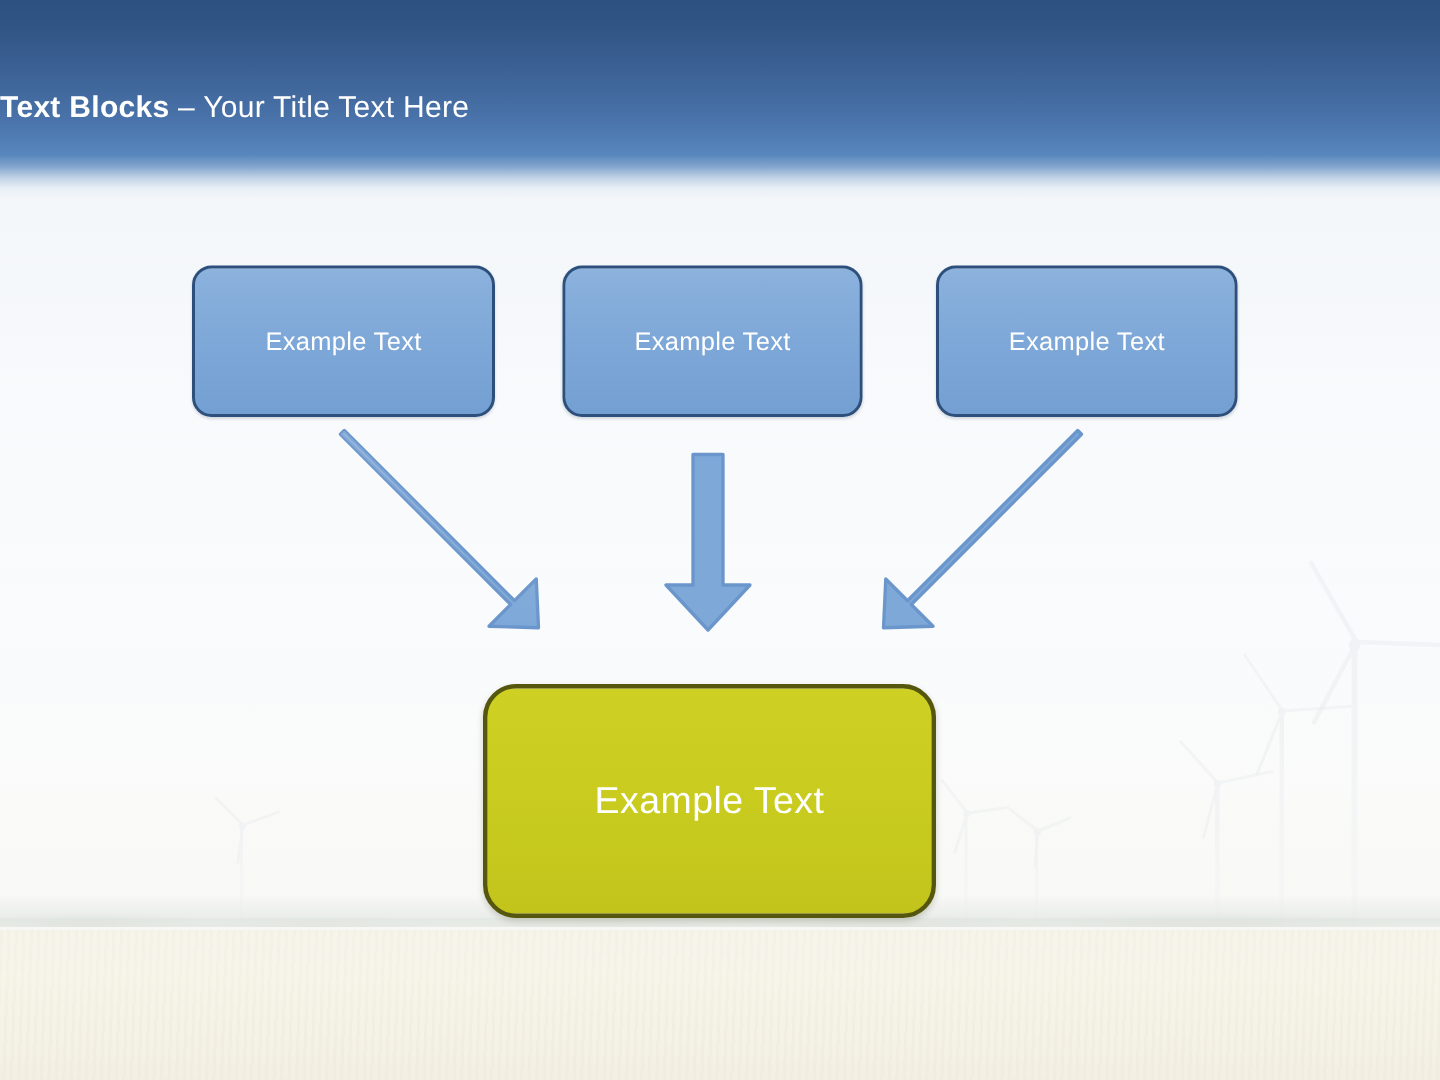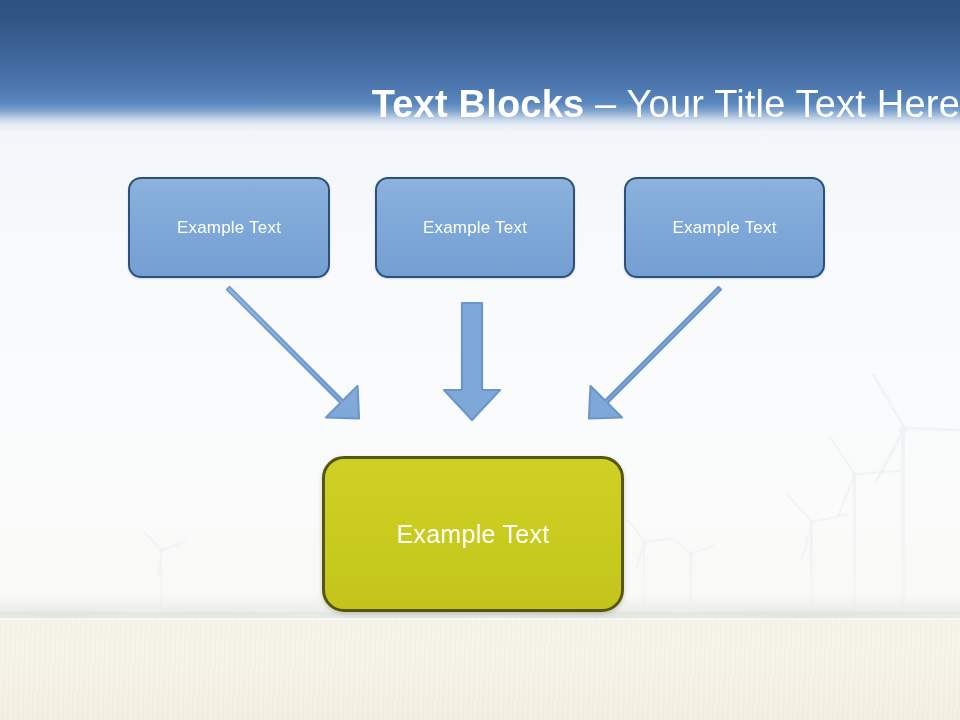--- a/index.html
+++ b/index.html
@@ -140,27 +140,26 @@
       #5786bd 78%,
       rgba(120,157,201,.92) 84%,
       rgba(176,197,223,.70) 90%,
       rgba(219,229,241,.45) 95%,
       rgba(234,240,246,0) 100%);
   }
   .header-title {
     position: absolute;
     left: 0; right: 0;
     top: 52px;
-    text-align: right;
+    text-align: left;
     color: #ffffff;
-    font-size: 38px;
+    font-size: 20px;
     line-height: 40px;
     letter-spacing: .2px;
     white-space: nowrap;
-    margin-top: 32px;
   }
   .header-title .bold { font-weight: bold; }
   .header-title .light { font-weight: normal; }
 
   
   .tbox {
     position: absolute;
     box-sizing: border-box;
     background: linear-gradient(180deg, #8cb2dd 0%, #7ea8d8 48%, #749fd2 100%);
     border: 2px solid #2d4f7c;

